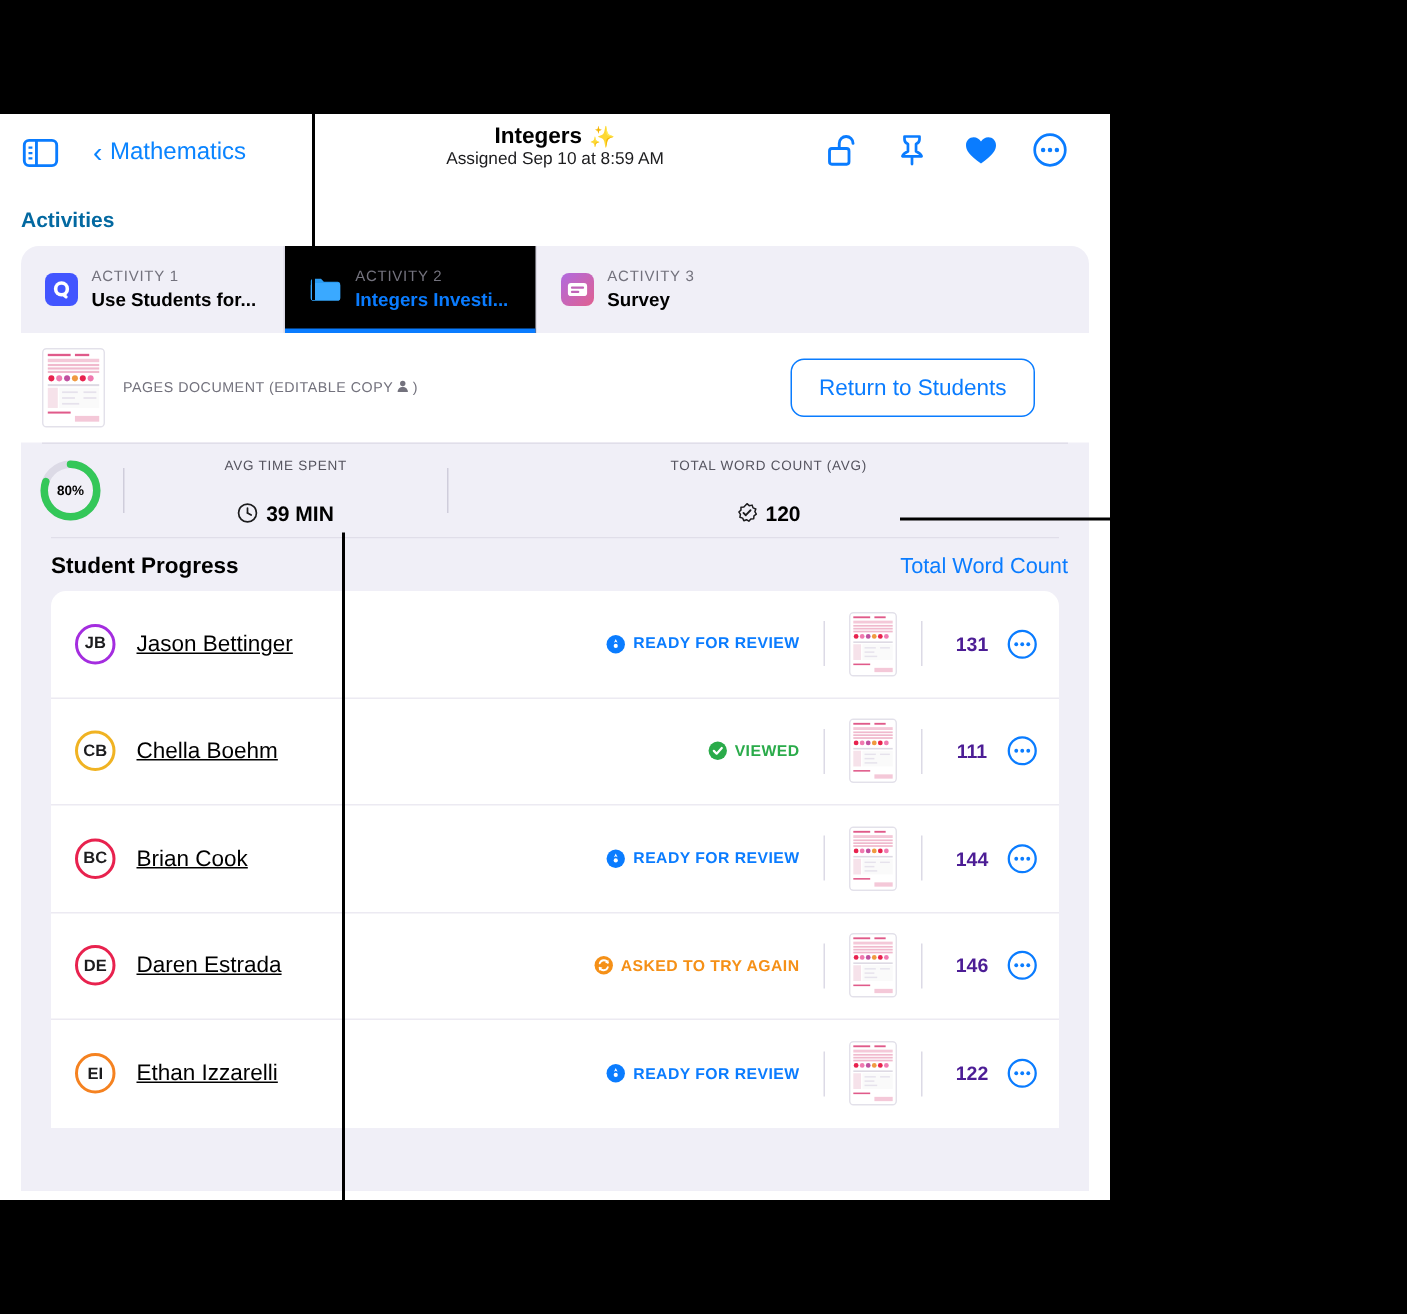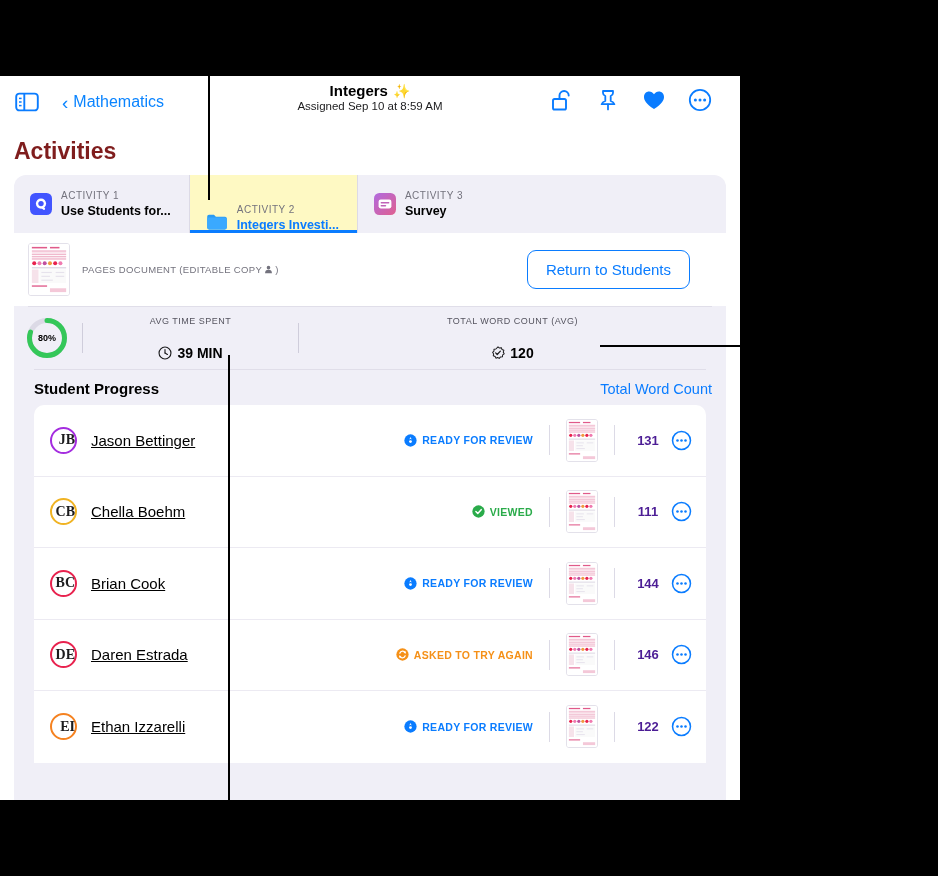--- a/index.html
+++ b/index.html
@@ -42,38 +42,38 @@
   .sparkle { font-size: 14px; }
   .subtitle { font-size: 11.5px; color: #1c1c1e; margin-top: 1px; }
   .tb-icons {
     margin-left: auto; display: flex; align-items: center; gap: 22px;
     padding-right: 14px; z-index: 5;
   }
   .tb-icon { cursor: pointer; display: block; }
 
   
   .activities-h {
-    font-size: 23px; font-weight: bold; color: #7f1d1d;
+    font-size: 14px; font-weight: bold; color: #0369a1;
     padding: 10px 0 10px 14px;
   }
 
   
   .card {
     margin: 0 14px; background: #f0eff7;
     border-radius: 12px 12px 0 0; overflow: hidden; height: 630px;
   }
 
   
   .tabs { display: flex; height: 58px; align-items: stretch; }
   .tab {
     display: flex; align-items: center; gap: 9px;
     padding: 0 18px 0 16px; cursor: pointer;
     border-right: 1px solid #dcdae6; position: relative;
   }
-  .tab.active { background: #fef9c3; align-items: flex-end; }
+  .tab.active { background: #000000; }
   .tab.active::after {
     content: ""; position: absolute; left: 0; right: 0; bottom: 0;
     height: 3px; background: #0a7cff;
   }
   .tab-ico { width: 22px; height: 22px; flex: none; }
   .tab-txt { display: flex; flex-direction: column; justify-content: center; }
   .tab-kicker {
     font-size: 10px; color: #73727d; letter-spacing: .5px;
     text-transform: uppercase; line-height: 1.35;
   }
@@ -144,22 +144,22 @@
     overflow: hidden;
   }
   .srow {
     display: flex; align-items: center; height: 71.5px;
     padding: 0 14px 0 16px; border-bottom: 1px solid #eceaf2;
   }
   .srow:last-child { border-bottom: none; }
   .avatar {
     width: 27px; height: 27px; border-radius: 50%;
     border: 2px solid #000; display: flex; align-items: center;
-    justify-content: flex-end; font-size: 14px; font-weight: bold;
-    color: #1c1c1e; flex: none; font-family: Liberation Serif, serif;
+    justify-content: center; font-size: 11px; font-weight: bold;
+    color: #1c1c1e; flex: none;
   }
   .sname { font-size: 15px; color: #000; margin-left: 14px; text-decoration: underline; }
   .badge {
     margin-left: auto; display: flex; align-items: center; gap: 5px;
     font-size: 10.5px; font-weight: bold; letter-spacing: .3px;
     text-transform: uppercase; white-space: nowrap;
   }
   .row-sep { width: 1px; height: 30px; background: #dcdae6; margin: 0 16px; flex: none; }
   .row-thumb {
     width: 32px; height: 43px; background: #fff; flex: none;

